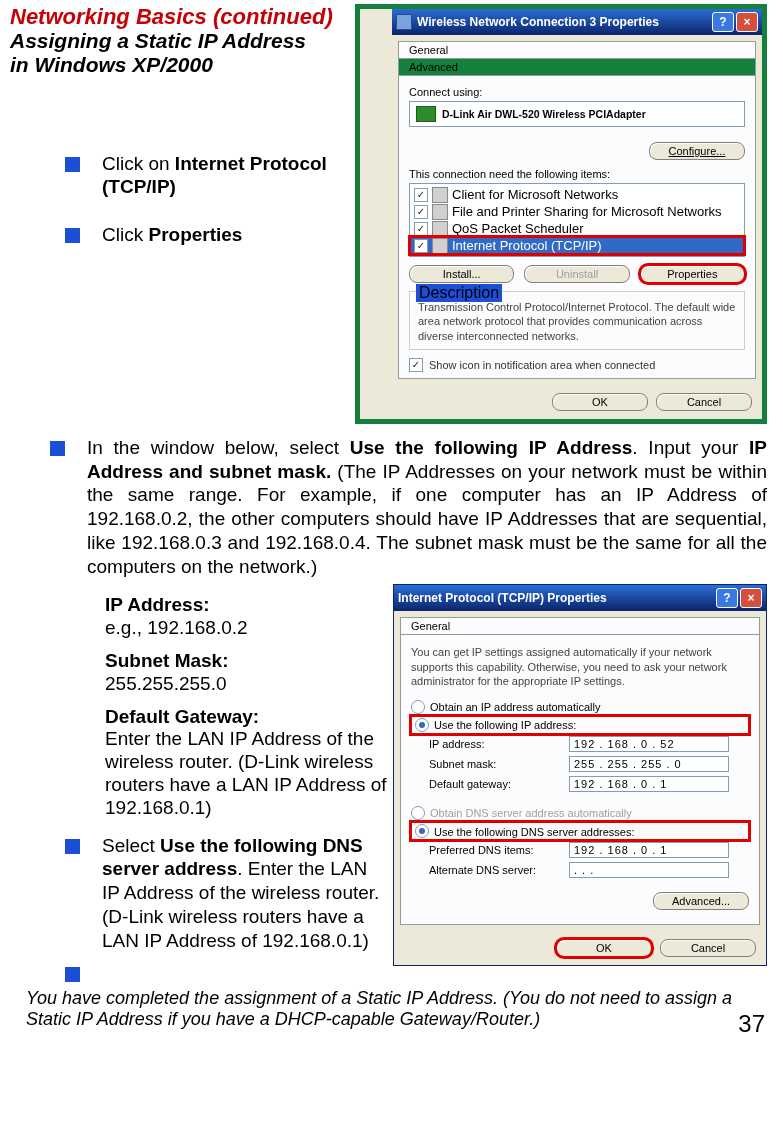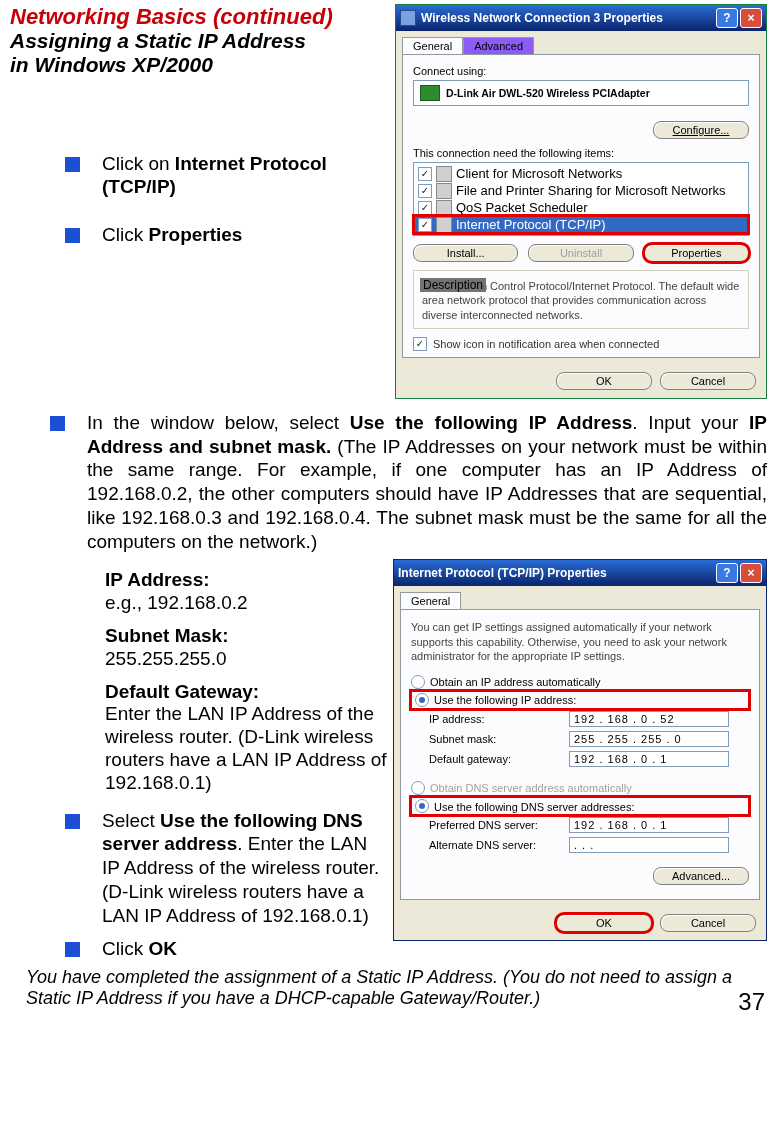--- a/index.html
+++ b/index.html
@@ -48,25 +48,26 @@
     flex: 0 0 15px;
   }
   .bullet-text { flex: 1; }
   .bold { font-weight: bold; }
   .content-flex { display: flex; }
   .left-col { flex: 1; }
   .right-col { }
   
   .dialog1 {
     width: 370px;
-    border: 1px solid #15803d;
+    border: 5px solid #15803d;
     background: #ece9d8;
     font-family: Tahoma, sans-serif;
     font-size: 11px;
     margin-left: 4px;
+    padding-left: 32px;
   }
   .titlebar {
     background: linear-gradient(to bottom, #2a6dd6, #0a246a);
     color: #fff;
     font-weight: bold;
     display: flex;
     align-items: center;
     padding: 3px 4px;
     font-size: 12px;
   }
@@ -78,23 +79,24 @@
     margin-left: 2px;
     display: flex; align-items: center; justify-content: center;
     font-weight: bold;
     font-size: 12px;
   }
   .winbtn.help { background: #3a79e4; color: #fff; }
   .winbtn.close { background: #d64e3c; color: #fff; }
   .tabs {
     display: flex;
     margin: 6px 6px 0 6px;
+    flex-direction: column;
   }
   .tab {
-    background: #8b5cf6;
+    background: #15803d;
     border: 1px solid #919b9c;
     border-bottom: none;
     padding: 2px 10px 2px 10px;
     font-size: 11px;
     margin-right: 0;
   }
   .tab.active {
     background: #fcfcfe;
     position: relative;
     z-index: 2;
@@ -171,24 +173,23 @@
   .btnrow3 .winbutton { flex: 1; }
   .groupbox {
     border: 1px solid #d0d0bf;
     padding: 8px 8px 6px 8px;
     margin-bottom: 8px;
     position: relative;
   }
   .grouplabel {
     position: absolute;
     top: -8px; left: 6px;
-    background: #737373;
+    background: #1d4ed8;
     padding: 0 3px;
-    font-size: 12px;
-    margin-top: 15px;
+    font-size: 16px;
   }
   .desc-text { font-size: 11px; color: #444; line-height: 1.3; }
   .checkbox-row { display: flex; align-items: center; gap: 6px; font-size: 11px; color: #333; }
   .dlgfooter {
     display: flex; justify-content: flex-end; gap: 8px;
     padding: 8px 10px;
     background: #ece9d8;
   }
   
   .info-block { margin-left: 95px; margin-top: 10px; font-size: 19px; line-height: 1.2; }
@@ -367,23 +368,20 @@
 
       <div class="bullet-row" style="margin-top:14px; max-width:330px;">
         <div class="bullet-square"></div>
         <div class="bullet-text">
           <span>Select </span><span class="bold">Use the following DNS server address</span><span>. Enter the LAN IP Address of the wireless router. (D-Link wireless routers have a LAN IP Address of 192.168.0.1)</span>
         </div>
       </div>
 
       <div class="bullet-row" style="margin-top:10px;">
         <div class="bullet-square"></div>
-        <div class="bullet-text">
-          <span>Click </span><span class="bold">OK</span>
-        </div>
       </div>
     </div>
 
     <div class="right-col">
 
       <div class="dialog2">
         <div class="titlebar">
           <span>Internet Protocol (TCP/IP) Properties</span>
           <span class="spacer"></span>
           <div class="winbtn help">?</div>
@@ -424,21 +422,21 @@
             <span class="radio"></span>
             <span>Obtain DNS server address automatically</span>
           </div>
           <div class="radiorow redbox" style="padding:2px 4px;align-items:flex-end;">
             <span class="radio">
                 <span class="dot"></span>
               </span>
             <span>Use the following DNS server addresses:</span>
           </div>
           <div class="iprow">
-            <span class="iplabel">Preferred DNS server:</span>
+            <span class="iplabel">Preferred DNS items:</span>
             <span class="ipfield">192 . 168 .   0   .   1</span>
           </div>
           <div class="iprow">
             <span class="iplabel">Alternate DNS server:</span>
             <span class="ipfield">.        .        .</span>
           </div>
 
           <div class="btnrow" style="margin-top:12px;">
             <div class="winbutton">Advanced...</div>
           </div>

